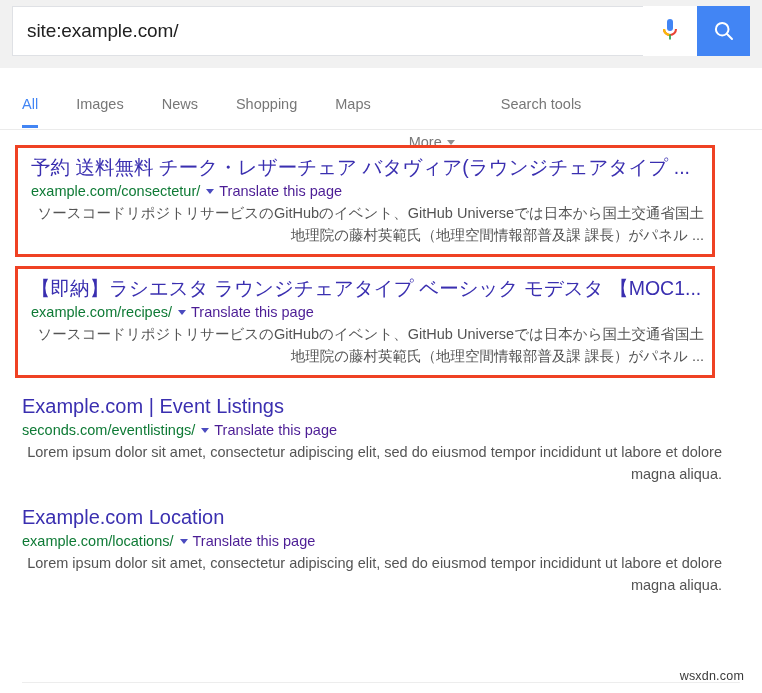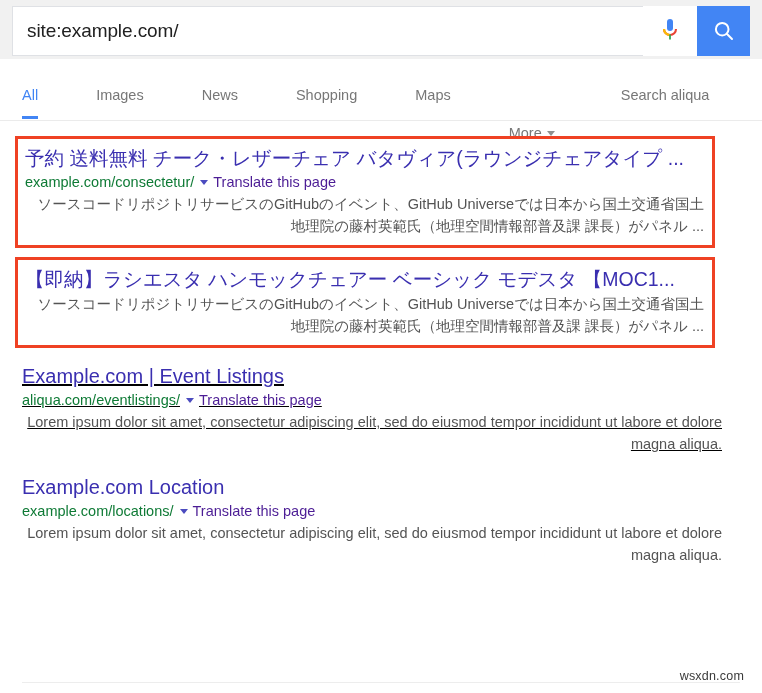--- a/index.html
+++ b/index.html
@@ -12,21 +12,21 @@
     background: #ffffff;
     font-family: "Liberation Sans", "DejaVu Sans", sans-serif;
     -webkit-font-smoothing: antialiased;
     overflow: hidden;
     position: relative;
   }
 
   
   .header {
     background: #f1f1f1;
-    height: 59px;
+    height: 68px;
     box-sizing: border-box;
     padding: 6px 12px 0 12px;
     position: relative;
   }
   .searchbar {
     position: relative;
     height: 50px;
     background: #ffffff;
     border: 1px solid #dfe1e5;
     border-right: none;
@@ -73,21 +73,20 @@
     box-sizing: border-box;
     position: relative;
   }
   .nav {
     display: flex;
     align-items: flex-start;
     padding-left: 22px;
     padding-top: 28px;
     height: 100%;
     box-sizing: border-box;
-    gap: 20px;
   }
   .nav-item {
     font-size: 14.5px;
     color: #777777;
     margin-right: 38px;
     cursor: pointer;
     position: relative;
     white-space: nowrap;
     line-height: 16px;
     padding-bottom: 16px;
@@ -129,21 +128,21 @@
     margin-bottom: 44px;
   }
 
   .result {
     margin-bottom: 20px;
     max-width: 700px;
   }
   .result.boxed {
     border: 3px solid #ef4123;
     box-sizing: border-box;
-    padding: 7px 8px 8px 7px;
+    padding: 7px 8px 8px 13px;
     width: 721px;
     margin-left: -7px;
     margin-bottom: 9px;
   }
   .result.boxed .r-title { margin-top: 0; }
 
   .r-title {
     font-size: 19.5px;
     line-height: 25px;
     color: #3a2fb0;
@@ -247,45 +246,48 @@
     <div class="nav-item">
       <span>Shopping</span>
     </div>
     <div class="nav-item">
       <span>Maps</span>
     </div>
     <div class="nav-item nav-spacer">
       <span>More</span><span class="caret"></span>
     </div>
     <div class="nav-item">
-      <span>Search aliqua</span>
+      <span>Search tools</span>
     </div>
   </div>
 </div>
 
 <div class="content">
 
 
   <div class="result boxed">
     <div class="r-title">予約 送料無料 チーク・レザーチェア バタヴィア(ラウンジチェアタイプ ...</div>
     <div class="r-urlline">
       <span class="r-url">example.com/consectetur/</span><span class="r-arrow"></span><span class="r-translate">Translate this page</span>
     </div>
     <div class="r-snippet jp">ソースコードリポジトリサービスのGitHubのイベント、GitHub Universeでは日本から国土交通省国土地理院の藤村英範氏（地理空間情報部普及課 課長）がパネル ...</div>
   </div>
 
   <div class="result boxed">
-    <div class="r-title">【即納】ラシエスタ ハンモックチェアー ベーシック モデスタ 【MOC1...</div>
+    <div class="r-title">【即納】ラシエスタ ラウンジチェアタイプ ベーシック モデスタ 【MOC1...</div>
+    <div class="r-urlline">
+      <span class="r-url">example.com/recipes/</span><span class="r-arrow"></span><span class="r-translate">Translate this page</span>
+    </div>
     <div class="r-snippet jp">ソースコードリポジトリサービスのGitHubのイベント、GitHub Universeでは日本から国土交通省国土地理院の藤村英範氏（地理空間情報部普及課 課長）がパネル ...</div>
   </div>
 
-  <div class="result" style="margin-top:16px;text-decoration:underline;">
+  <div class="result" style="margin-top:16px;">
     <div class="r-title latin">Example.com | Event Listings</div>
     <div class="r-urlline">
-      <span class="r-url">aliqua.com/eventlistings/</span><span class="r-arrow"></span><span class="r-translate">Translate this page</span>
+      <span class="r-url">seconds.com/eventlistings/</span><span class="r-arrow"></span><span class="r-translate">Translate this page</span>
     </div>
     <div class="r-snippet">Lorem ipsum dolor sit amet, consectetur adipiscing elit, sed do eiusmod tempor incididunt ut labore et dolore magna aliqua.</div>
   </div>
 
   <div class="result" style="margin-top:20px;">
     <div class="r-title latin">Example.com Location</div>
     <div class="r-urlline">
       <span class="r-url">example.com/locations/</span><span class="r-arrow"></span><span class="r-translate">Translate this page</span>
     </div>
     <div class="r-snippet">Lorem ipsum dolor sit amet, consectetur adipiscing elit, sed do eiusmod tempor incididunt ut labore et dolore magna aliqua.</div>

